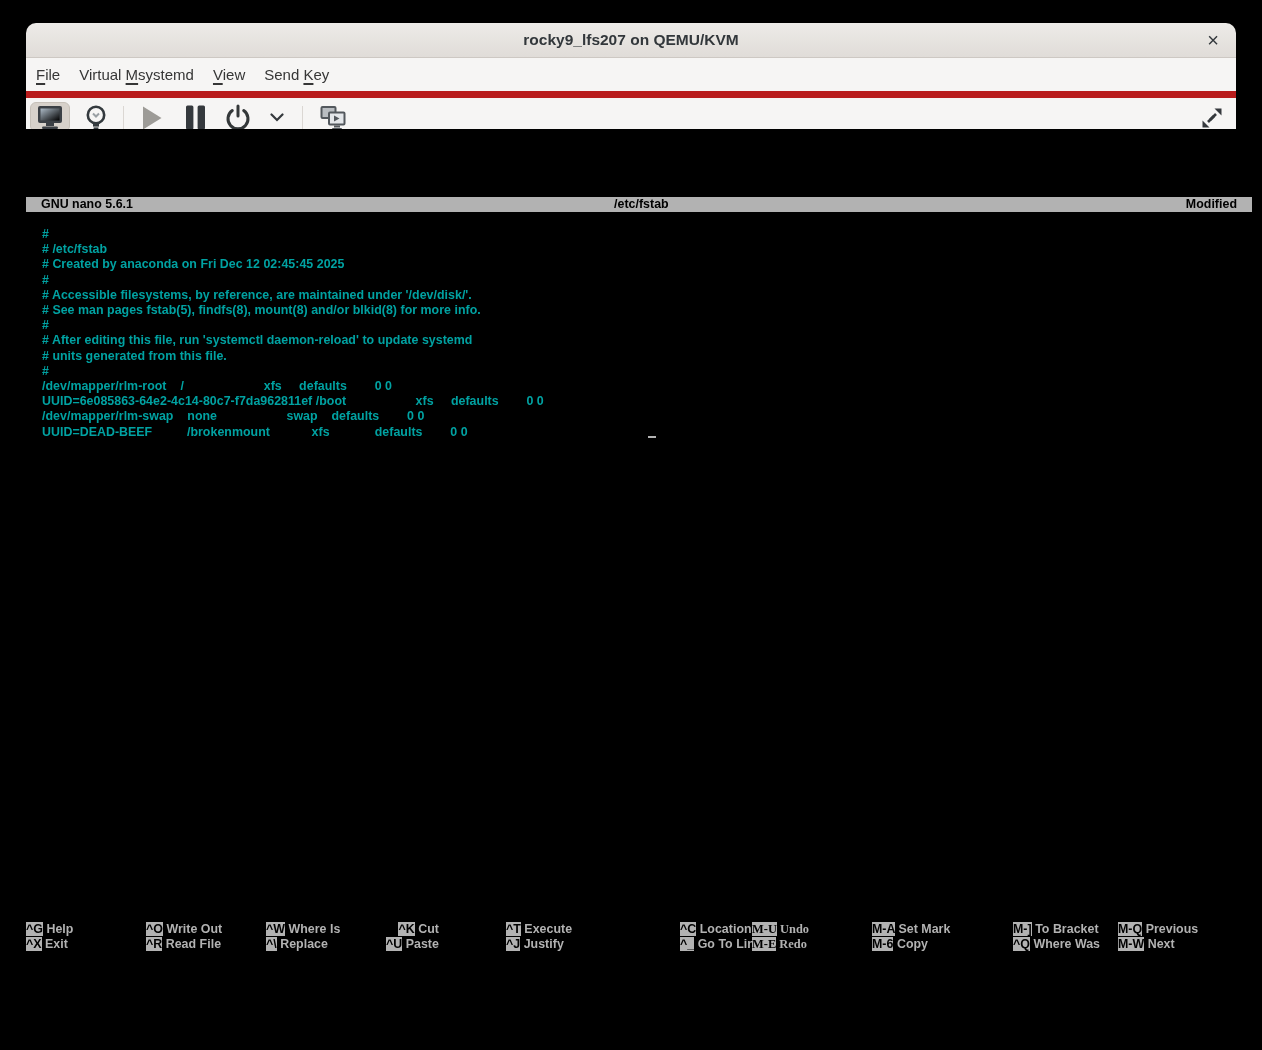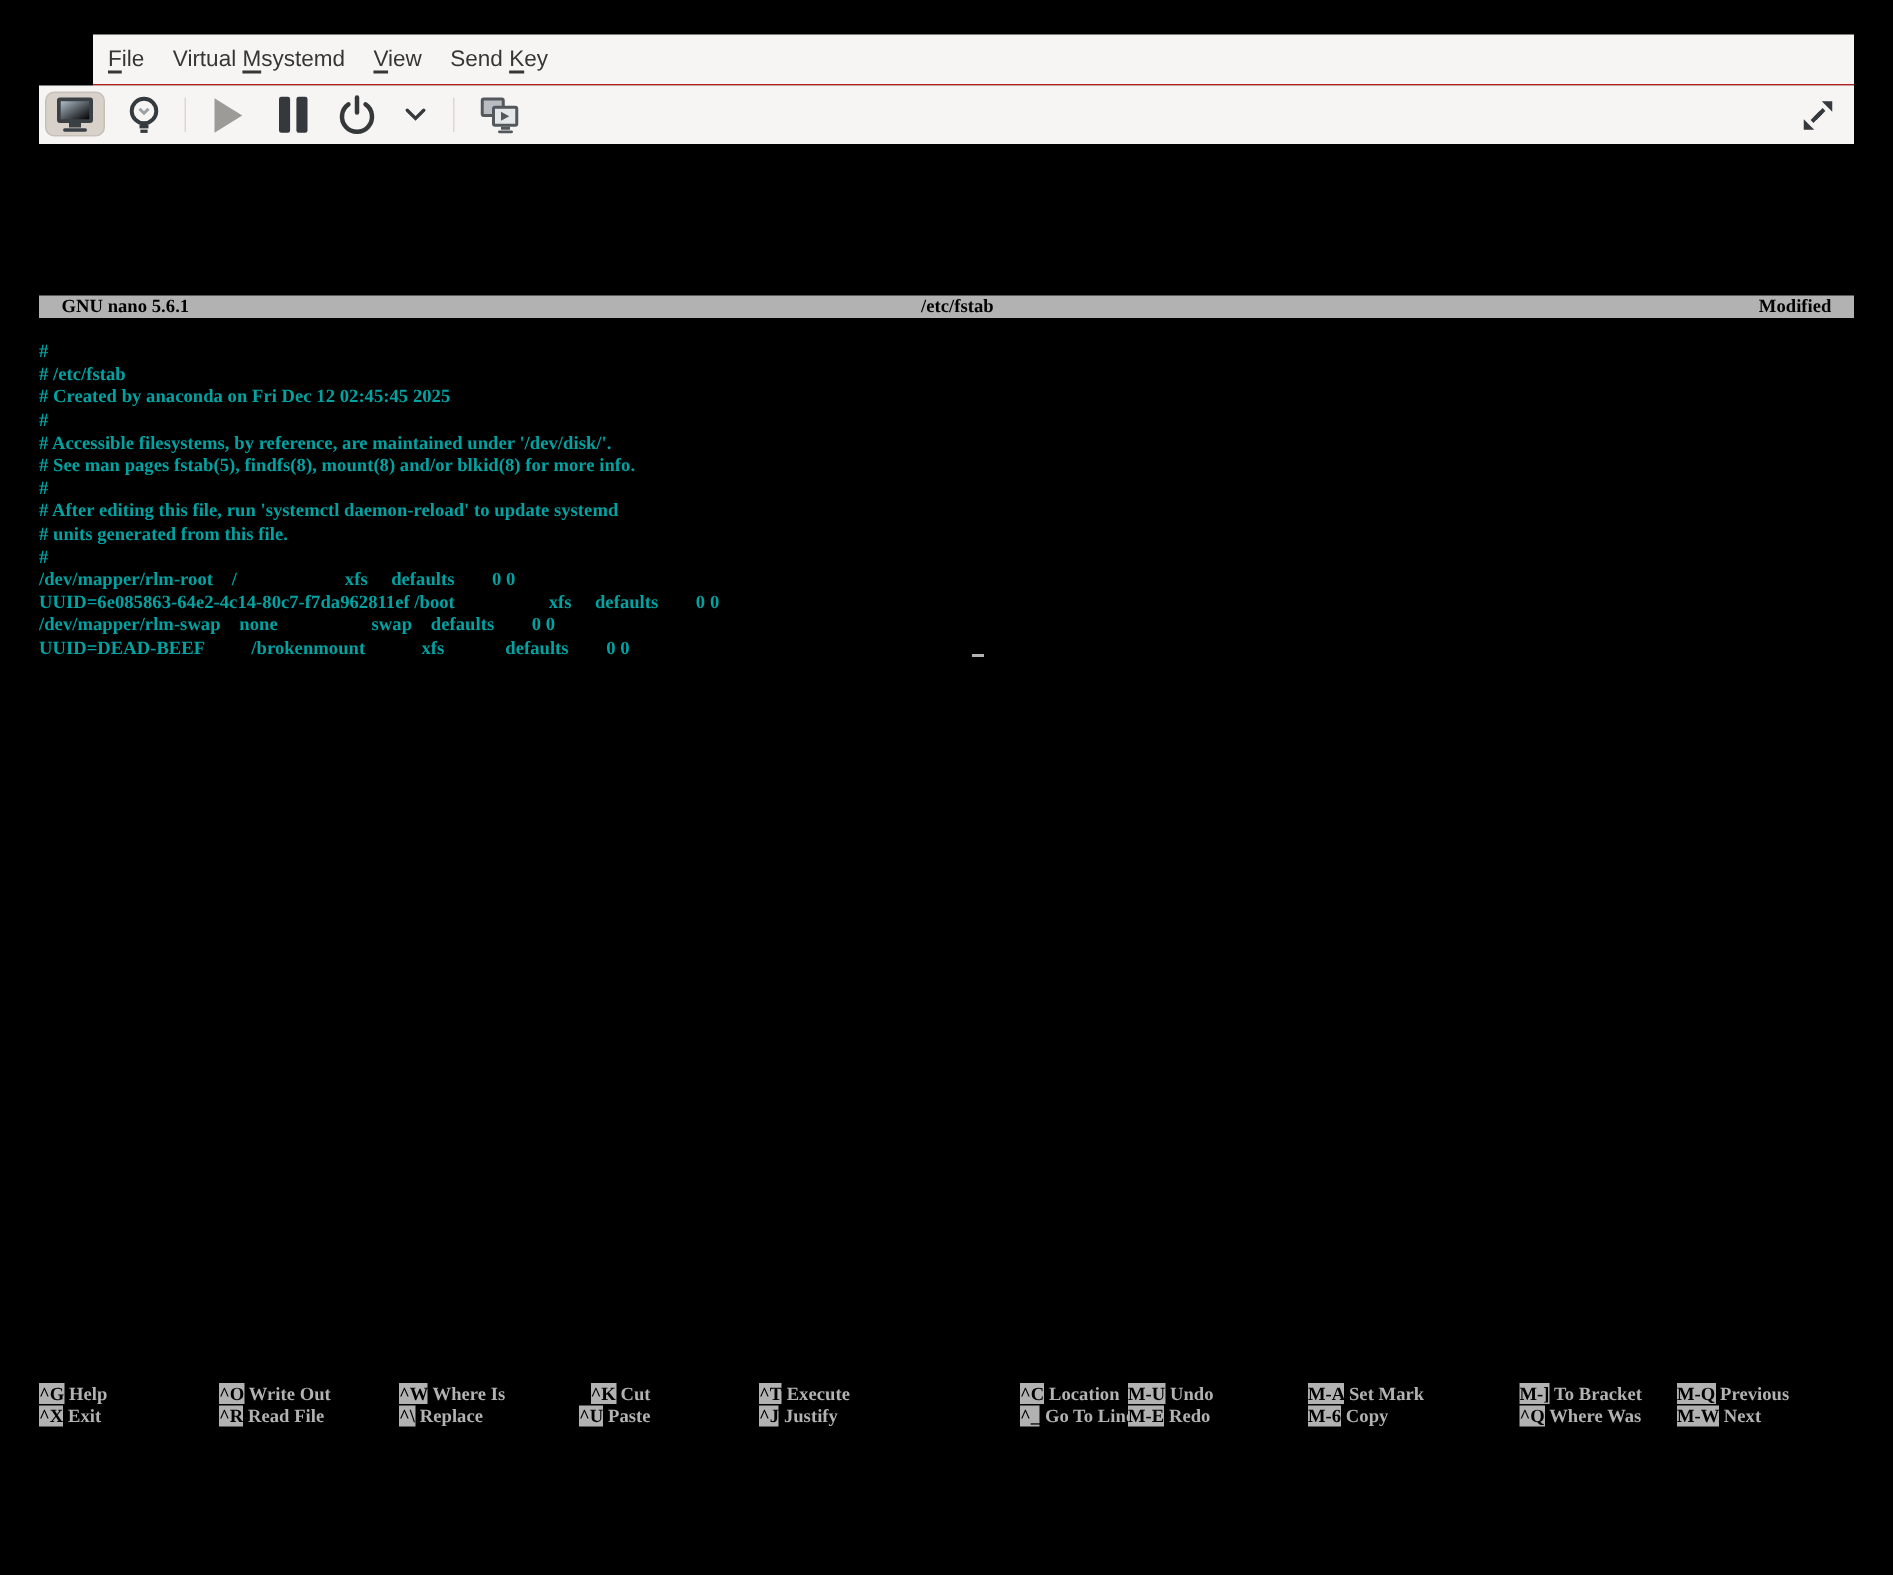--- a/index.html
+++ b/index.html
@@ -18,38 +18,38 @@
   .titlebar .title{
     display:block;text-align:center;line-height:34px;
     font-weight:bold;font-size:15.5px;color:#32373b;
   }
   .close-btn{
     position:absolute;right:8px;top:0;width:30px;height:34px;
     display:flex;align-items:center;justify-content:center;
     font-size:20px;color:#33383c;cursor:pointer;font-weight:400;
   }
   .menubar{
-    height:33px;background:#f6f5f4;border-bottom:1px solid #b91c1c;
+    height:33px;background:#f6f5f4;border-bottom:7px solid #b91c1c;
     display:flex;align-items:center;padding-left:10px;gap:19px;
-    font-size:15px;color:#363636;margin-left:36px;
+    font-size:15px;color:#363636;
   }
   .menu-item{white-space:nowrap;}
   .menu-item .mnemonic{text-decoration:underline;text-underline-offset:3px;text-decoration-thickness:1.5px;}
   .toolbar{position:relative;height:39px;background:#f6f5f4;}
   .tb{position:absolute;top:0;height:39px;display:flex;align-items:center;justify-content:center;}
   .toggle-btn{
     left:4px;width:40px;height:30px;top:4px;background:#d7d1ca;
     border:1px solid #c6c0b8;border-radius:6px;box-sizing:border-box;
   }
   .tb-sep{position:absolute;top:8px;width:1px;height:23px;background:#dbd7d3;}
   
   .console{position:absolute;left:0;top:129px;width:1262px;height:921px;background:#000;}
   .term{
-    font-family:Liberation Serif, serif;font-weight:700;
-    font-size:12.4px;letter-spacing:0.03px;color:var(--terminal-text);
+    font-family:Liberation Sans, sans-serif;font-weight:700;
+    font-size:12.4px;letter-spacing:0.03px;color:var(--terminal-text);padding-left:16px;
   }
   .nano-titlebar{
     position:absolute;left:26px;top:197px;width:1210px;height:15px;
     background:var(--nano-bar-bg);color:#000;line-height:15px;
   }
   .nano-titlebar .nt-left{position:absolute;left:15px;top:0;}
   .nano-titlebar .nt-center{position:absolute;left:588px;top:0;}
   .nano-titlebar .nt-right{position:absolute;right:15px;top:0;}
   .nano-buffer{
     position:absolute;left:26px;top:227px;margin:0;
@@ -59,20 +59,24 @@
   .nano-shortcuts{position:absolute;left:26px;top:922px;width:1210px;color:var(--shortcut-text);}
   .sc-col{position:absolute;top:0;white-space:pre;}
   .sc-row{height:15.2px;line-height:15.2px;}
   .sc-key{background:var(--nano-bar-bg);color:#000;}
   svg{display:block;}
 </style>
 </head>
 <body style="--terminal-text: #00a2a2; --nano-bar-bg: #b2b2b2; --shortcut-text: #b2b2b2; --window-bg: #f6f5f4; --console-bg: #000000;">
 
 <div class="vm-window">
+  <div class="titlebar">
+    <span class="title">rocky9_lfs207 on QEMU/KVM</span>
+    <span class="close-btn">×</span>
+  </div>
 
   <div class="menubar">
     <span class="menu-item"><span class="mnemonic">F</span><span>ile</span></span>
     <span class="menu-item"><span>Virtual </span><span class="mnemonic">M</span><span>systemd</span></span>
     <span class="menu-item"><span class="mnemonic">V</span><span>iew</span></span>
     <span class="menu-item"><span>Send </span><span class="mnemonic">K</span><span>ey</span></span>
   </div>
 
   <div class="toolbar">
     <div class="tb toggle-btn">

